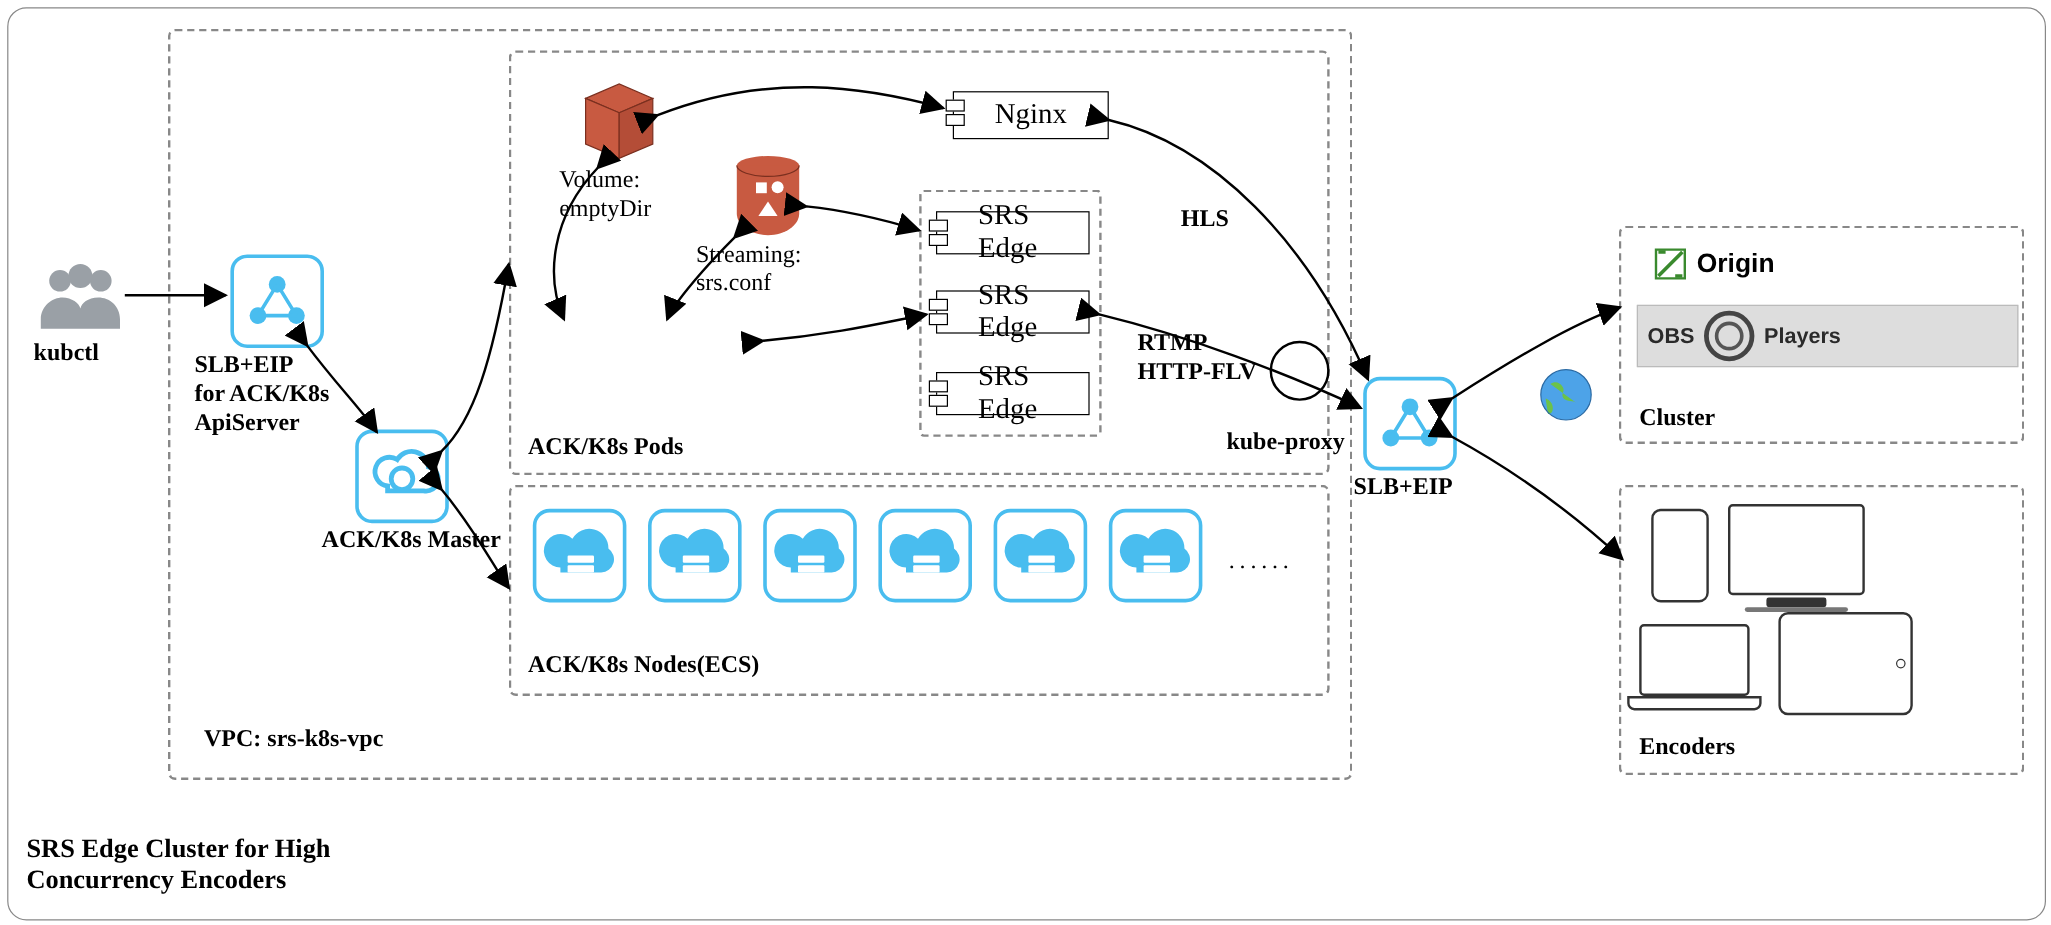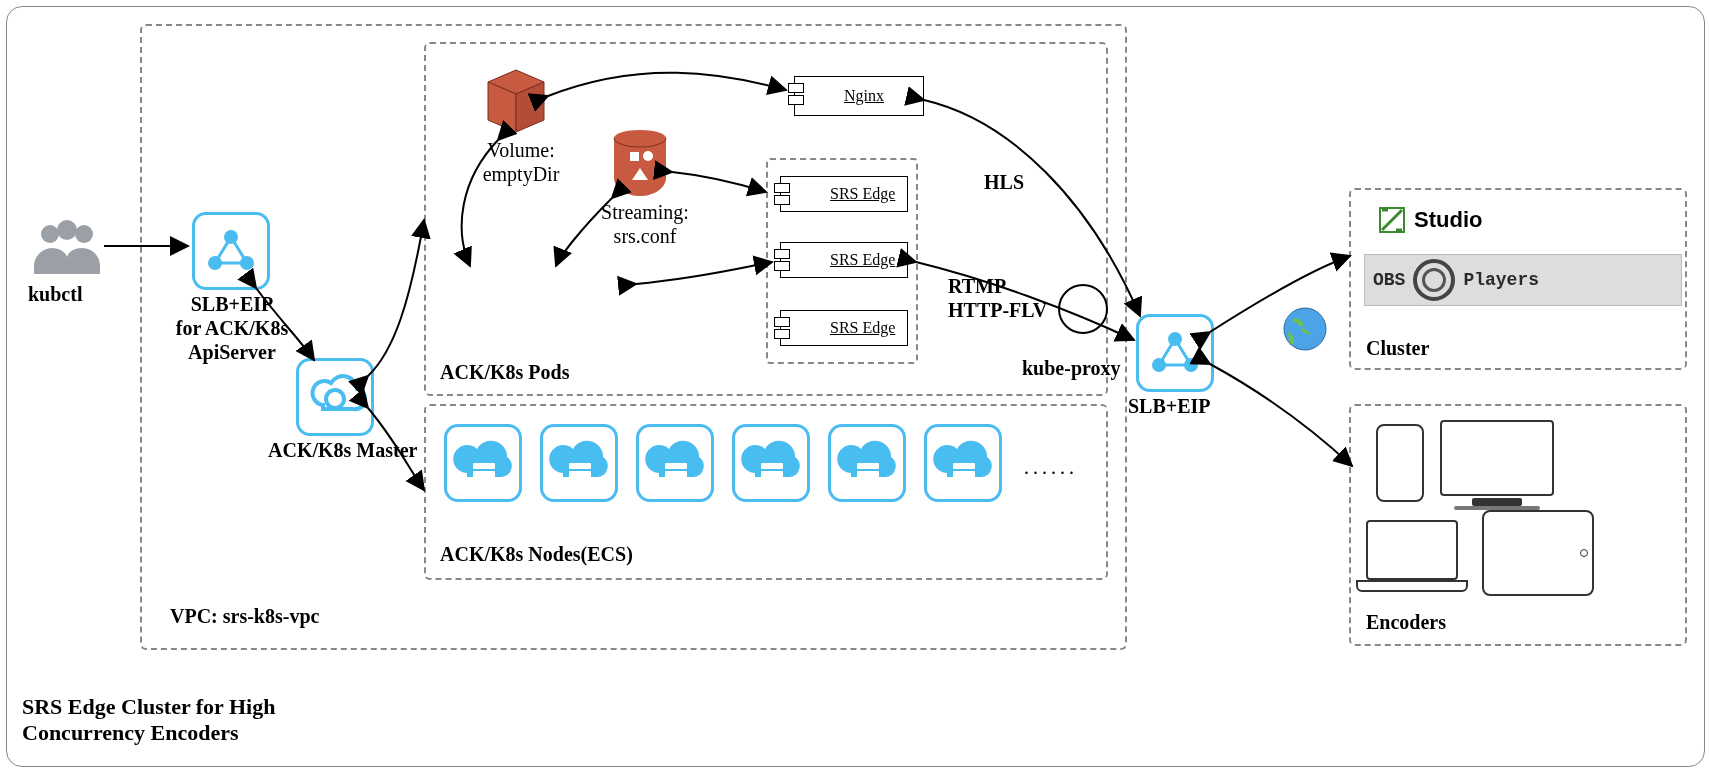--- a/index.html
+++ b/index.html
@@ -1,36 +1,36 @@
 <!DOCTYPE html>
 <html><head>
 <meta charset="utf-8">
 <style>
   html,body{margin:0;padding:0;font-family:"Times New Roman",Georgia,serif;background:#fff;color:#000}
   .stage{position:relative;width:1709px;height:771px}
   .box-outer{position:absolute;border:1px solid #888;border-radius:16px}
   .box-dashed{position:absolute;border:2px dashed #888;border-radius:6px}
   .label{position:absolute;font-size:20px;line-height:1.2}
   .label.bold{font-weight:700}
-  .center{text-align:center}
+  .center{text-align:left}
   
   .icon-cloud{position:absolute;width:72px;height:72px;border:3px solid #49bdef;border-radius:14px;background:#fff}
   .icon-cloud svg{width:100%;height:100%}
   .icon-mesh{position:absolute;width:72px;height:72px;border:3px solid #49bdef;border-radius:14px;background:#fff}
   .icon-mesh svg{width:100%;height:100%}
   .node{display:inline-block;width:72px;height:72px;border:3px solid #49bdef;border-radius:14px;background:#fff;margin-right:14px;vertical-align:top}
   .node svg{width:100%;height:100%}
   .comp{position:absolute;background:#fff;border:1.5px solid #000}
   .comp .notch{position:absolute;left:-7px;width:14px;height:8px;background:#fff;border:1.5px solid #000}
   .comp .n1{top:6px}.comp .n2{top:18px}
-  .comp .txt{position:absolute;left:49px;right:8px;top:50%;transform:translateY(-50%);font-size:16px;text-decoration:underline}
+  .comp .txt{position:absolute;left:34px;right:8px;top:50%;transform:translateY(-50%);font-size:24px;}
   .dots{font-size:20px;letter-spacing:4px}
   .ffmpeg{position:absolute;display:flex;align-items:center;gap:8px;font-family:Arial,Helvetica,sans-serif;font-size:22px;font-weight:700}
   .ffmpeg .logo{width:28px;height:28px}
-  .obs{position:absolute;background:#ddd;border:1px solid #bbb;padding:4px 8px;display:flex;align-items:center;gap:8px;font-family:Liberation Mono, monospace;font-size:18px;color:#2a2a2a}
+  .obs{position:absolute;background:#ddd;border:1px solid #bbb;padding:4px 8px;display:flex;align-items:center;gap:8px;font-family:Liberation Sans, sans-serif;font-size:18px;color:#2a2a2a}
   .obs b{font-weight:700}
   .obs .ring{width:34px;height:34px;border-radius:50%;border:4px solid #444;display:inline-block;position:relative}
   .obs .ring::after{content:"";position:absolute;inset:5px;border:3px solid #555;border-radius:50%}
   .device{position:absolute;border:2px solid #333;border-radius:6px;background:#fff}
   .globe{width:46px;height:46px}
   svg.arrows{position:absolute;inset:0;width:1709px;height:771px;pointer-events:none}
   .title{font-size:22px;font-weight:700}
 </style>
 </head>
 <body>
@@ -233,21 +233,21 @@
         <ellipse cx="23" cy="23" rx="21" ry="21" fill="none" stroke="#2b6aa3" stroke-width="1"></ellipse>
       </svg>
   </div>
 
   <div class="ffmpeg" style="left:1378px;top:206px">
     <svg class="logo" viewBox="0 0 28 28">
         <rect width="28" height="28" fill="#fff"></rect>
         <path d="M2 2h24v24H2z" fill="none" stroke="#3a8a2e" stroke-width="2"></path>
         <path d="M4 24 L24 4 M4 4h6 M18 24h6" stroke="#3a8a2e" stroke-width="3" fill="none"></path>
       </svg>
-    <span>Studio</span>
+    <span>Origin</span>
   </div>
 
   <div class="obs" style="left:1364px;top:254px;width:300px">
     <b>OBS</b>
     <span class="ring"></span>
     <b>Players</b>
   </div>
 
   <div class="device" style="left:1376px;top:424px;width:44px;height:74px;border-radius:8px"></div>
   <div style="position:absolute;left:1440px;top:420px">

